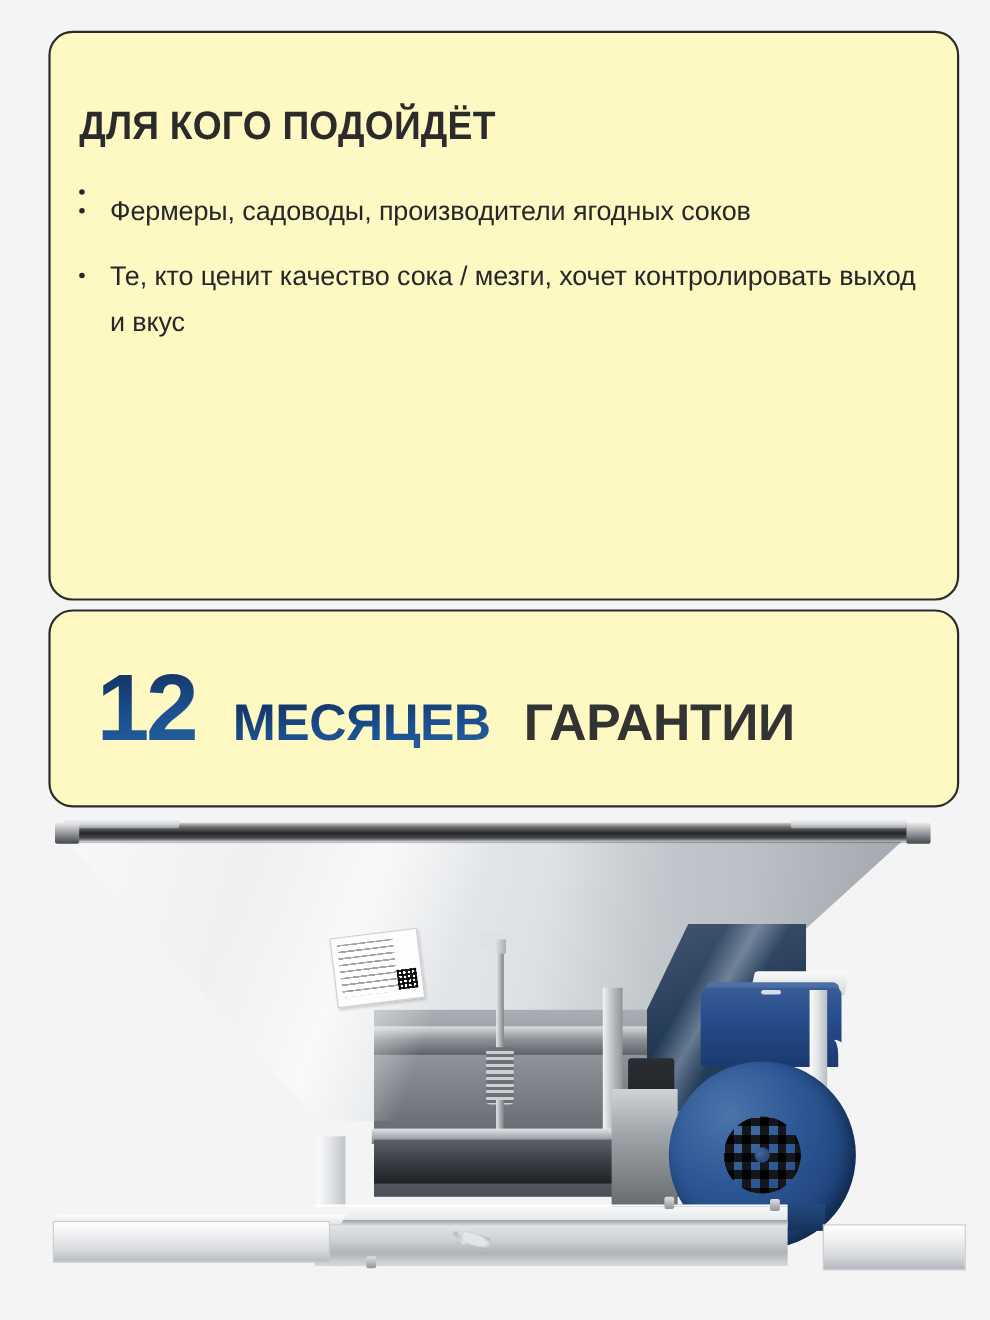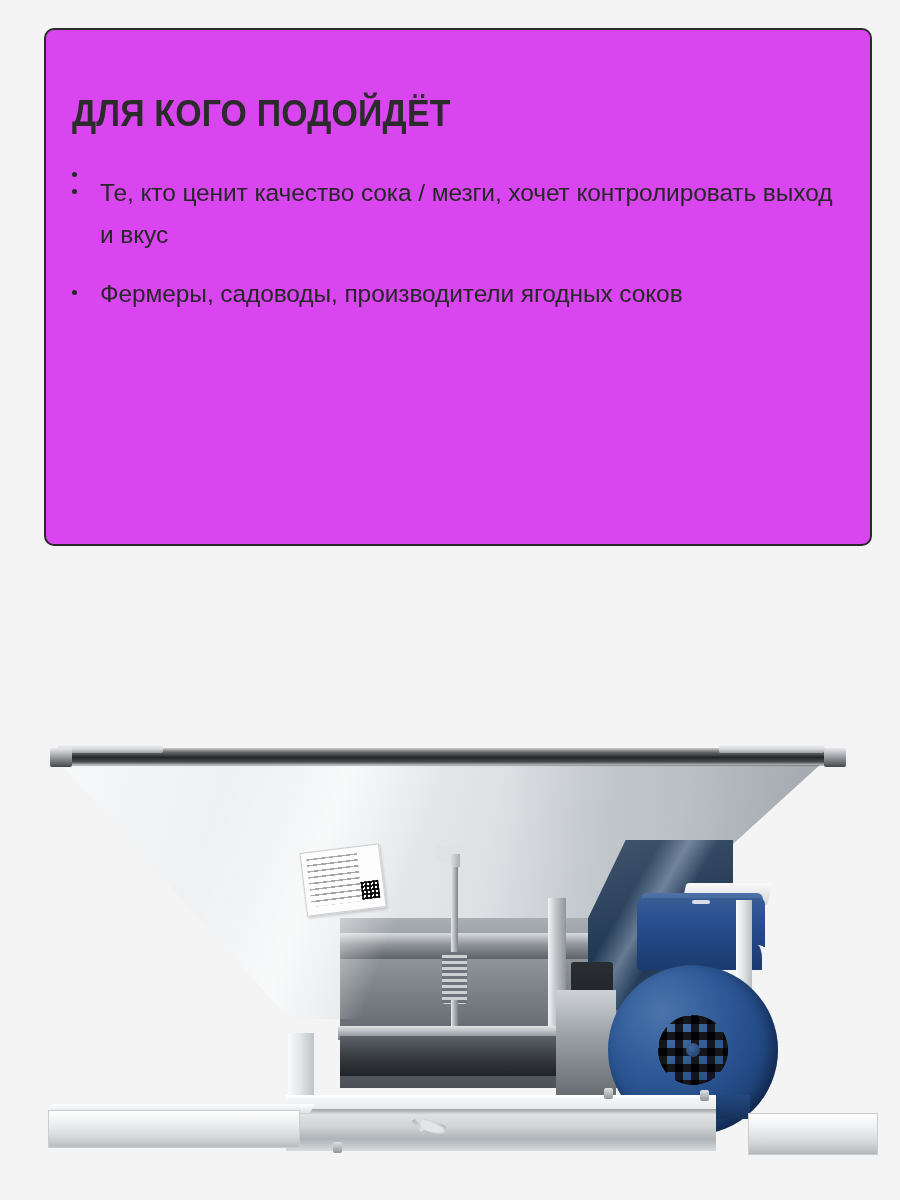--- a/index.html
+++ b/index.html
@@ -17,23 +17,23 @@
     width: 900px;
     height: 1200px;
     background: #f4f4f4;
     overflow: hidden;
   }
 
   
   .card {
     position: absolute;
     box-sizing: border-box;
-    background: #d946ef;
+    background: #fef9c3;
     border: 2px solid #2b2b2b;
-    border-radius: 10px;
+    border-radius: 22px;
   }
   #audience-card {
     left: 44px;
     top: 28px;
     width: 828px;
     height: 518px;
   }
   #audience-title {
     position: absolute;
     left: 26px;
@@ -554,29 +554,36 @@
 
   <section class="card" id="audience-card">
     <h1 id="audience-title">ДЛЯ КОГО ПОДОЙДЁТ</h1>
 
     <ul id="audience-list">
       <li class="bullet-item">
         <span class="bullet-dot"></span>
       </li>
       <li class="bullet-item">
         <span class="bullet-dot"></span>
-        <span>Те, кто ценит качество сока / мезги, хочет контролировать выход и вкус</span>
+        <span>Фермеры, садоводы, производители ягодных соков</span>
       </li>
       <li class="bullet-item">
         <span class="bullet-dot"></span>
-        <span>Фермеры, садоводы, производители ягодных соков</span>
+        <span>Те, кто ценит качество сока / мезги, хочет контролировать выход и вкус</span>
       </li>
     </ul>
   </section>
 
+  <section class="card" id="warranty-card">
+    <div id="warranty-inner">
+      <span id="warranty-number">12</span>
+      <span id="warranty-months">МЕСЯЦЕВ</span>
+      <span id="warranty-word">ГАРАНТИИ</span>
+    </div>
+  </section>
 
   <figure id="product-photo" style="margin:0;">
 
     <div class="hopper"></div>
     <div class="hopper-shadow"></div>
 
     <div class="chamber"></div>
     <div class="chamber-bar"></div>
     <div class="chamber-post"></div>
 

